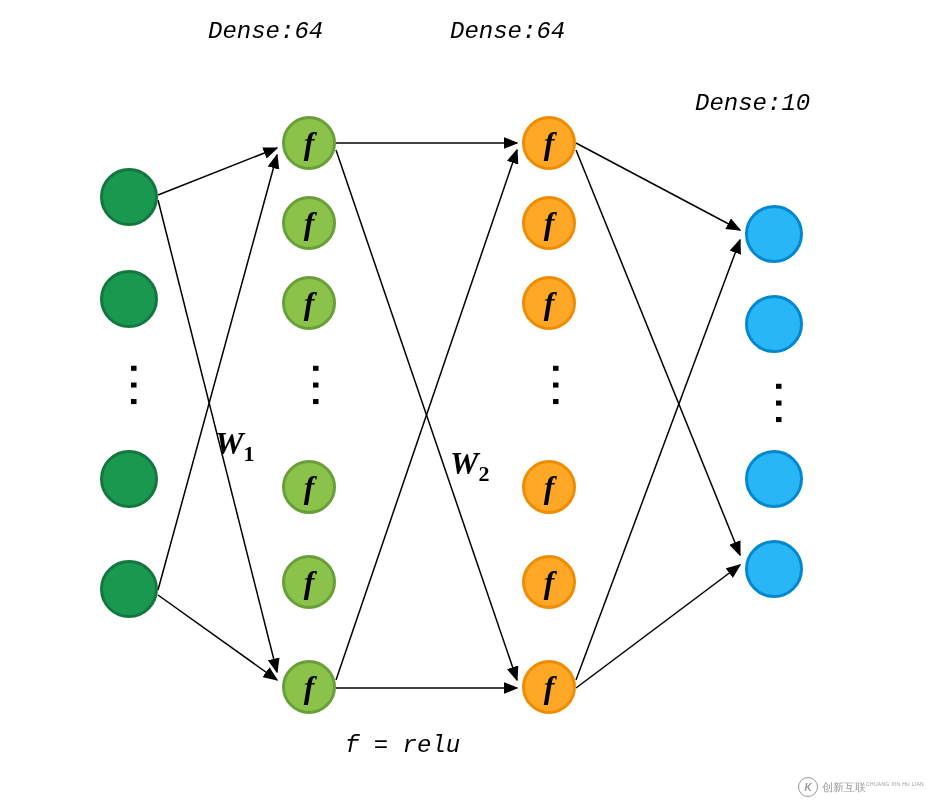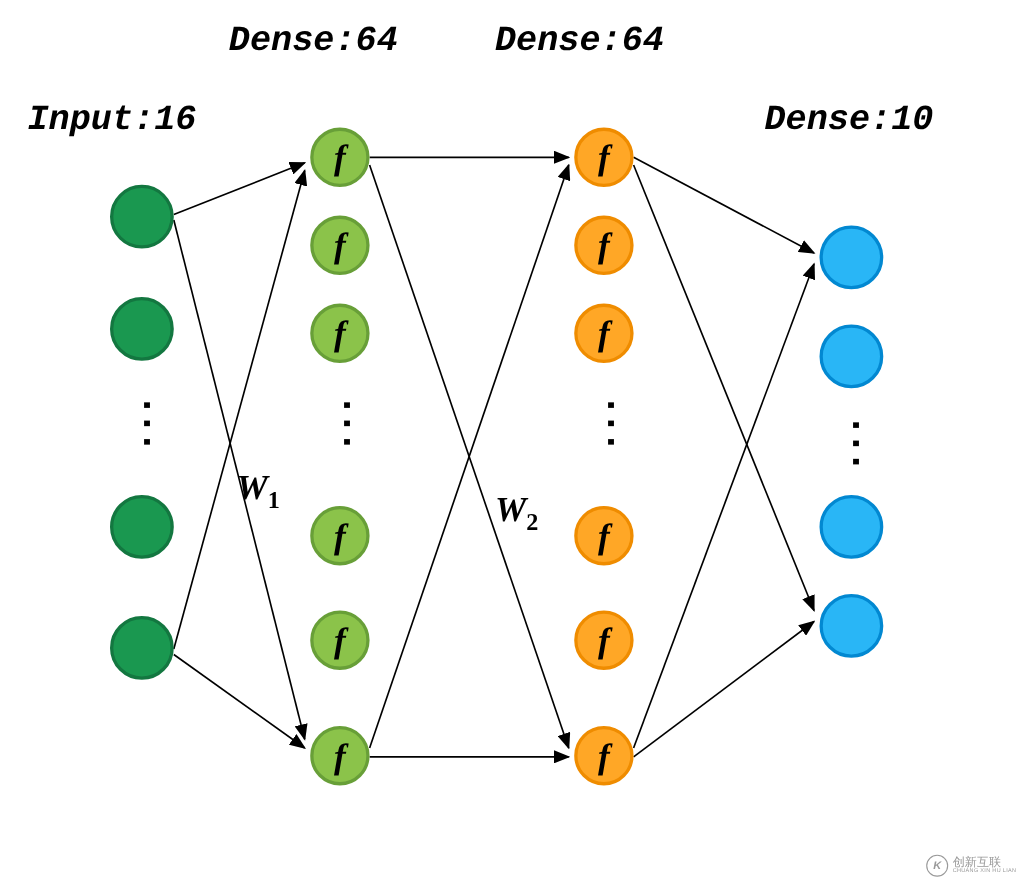--- a/index.html
+++ b/index.html
@@ -8,23 +8,23 @@
       font-family: 'Courier New', monospace;
       background: white;
     }
     .canvas {
       position: relative;
       width: 932px;
       height: 805px;
     }
     .label {
       position: absolute;
-      font-weight: bold;
-      font-style: italic;
-      font-size: 32px;
+      font-weight: normal;
+      font-style: italic;
+      font-size: 24px;
       color: #000;
     }
     .weight-label {
       position: absolute;
       font-weight: bold;
       font-style: italic;
       font-size: 32px;
       color: #000;
       font-family: 'Times New Roman', serif;
       margin-top: 45px;
@@ -133,24 +133,24 @@
     <line class="arrow-line" x1="336" y1="688" x2="517" y2="688"></line>
     <line class="arrow-line" x1="336" y1="150" x2="517" y2="680"></line>
     <line class="arrow-line" x1="336" y1="680" x2="517" y2="150"></line>
 
     <line class="arrow-line" x1="576" y1="143" x2="740" y2="230"></line>
     <line class="arrow-line" x1="576" y1="688" x2="740" y2="565"></line>
     <line class="arrow-line" x1="576" y1="150" x2="740" y2="555"></line>
     <line class="arrow-line" x1="576" y1="680" x2="740" y2="240"></line>
   </svg>
 
-  <div class="label" style="left:25px;top:90px">Input:16</div>
   <div class="label" style="left:208px;top:18px">Dense:64</div>
   <div class="label" style="left:450px;top:18px">Dense:64</div>
   <div class="label" style="left:695px;top:90px">Dense:10</div>
+  <div class="label" style="left:345px;top:732px">f = relu</div>
 
   <div class="weight-label" style="left:215px;top:380px"><span>W</span><sub>1</sub></div>
   <div class="weight-label" style="left:450px;top:400px"><span>W</span><sub>2</sub></div>
 
   <div class="node node-input" style="left:100px;top:168px"></div>
   <div class="node node-input" style="left:100px;top:270px"></div>
   <div class="dots" style="left:108px;top:362px">···</div>
   <div class="node node-input" style="left:100px;top:450px"></div>
   <div class="node node-input" style="left:100px;top:560px"></div>
 
@@ -195,19 +195,19 @@
     </div>
 
   <div class="node node-output" style="left:745px;top:205px"></div>
   <div class="node node-output" style="left:745px;top:295px"></div>
   <div class="dots" style="left:753px;top:380px">···</div>
   <div class="node node-output" style="left:745px;top:450px"></div>
   <div class="node node-output" style="left:745px;top:540px"></div>
 
   <div class="watermark">
     <span class="watermark-icon">K</span>
-    <span style="display:flex;flex-direction:column;line-height:1">
+    <span style="display:flex;flex-direction:row;line-height:1">
       <span style="font-size:11px">创新互联</span>
       <span style="font-size:5px;letter-spacing:0.3px">CHUANG XIN HU LIAN</span>
     </span>
   </div>
 
 </div>
 
 </body></html>

